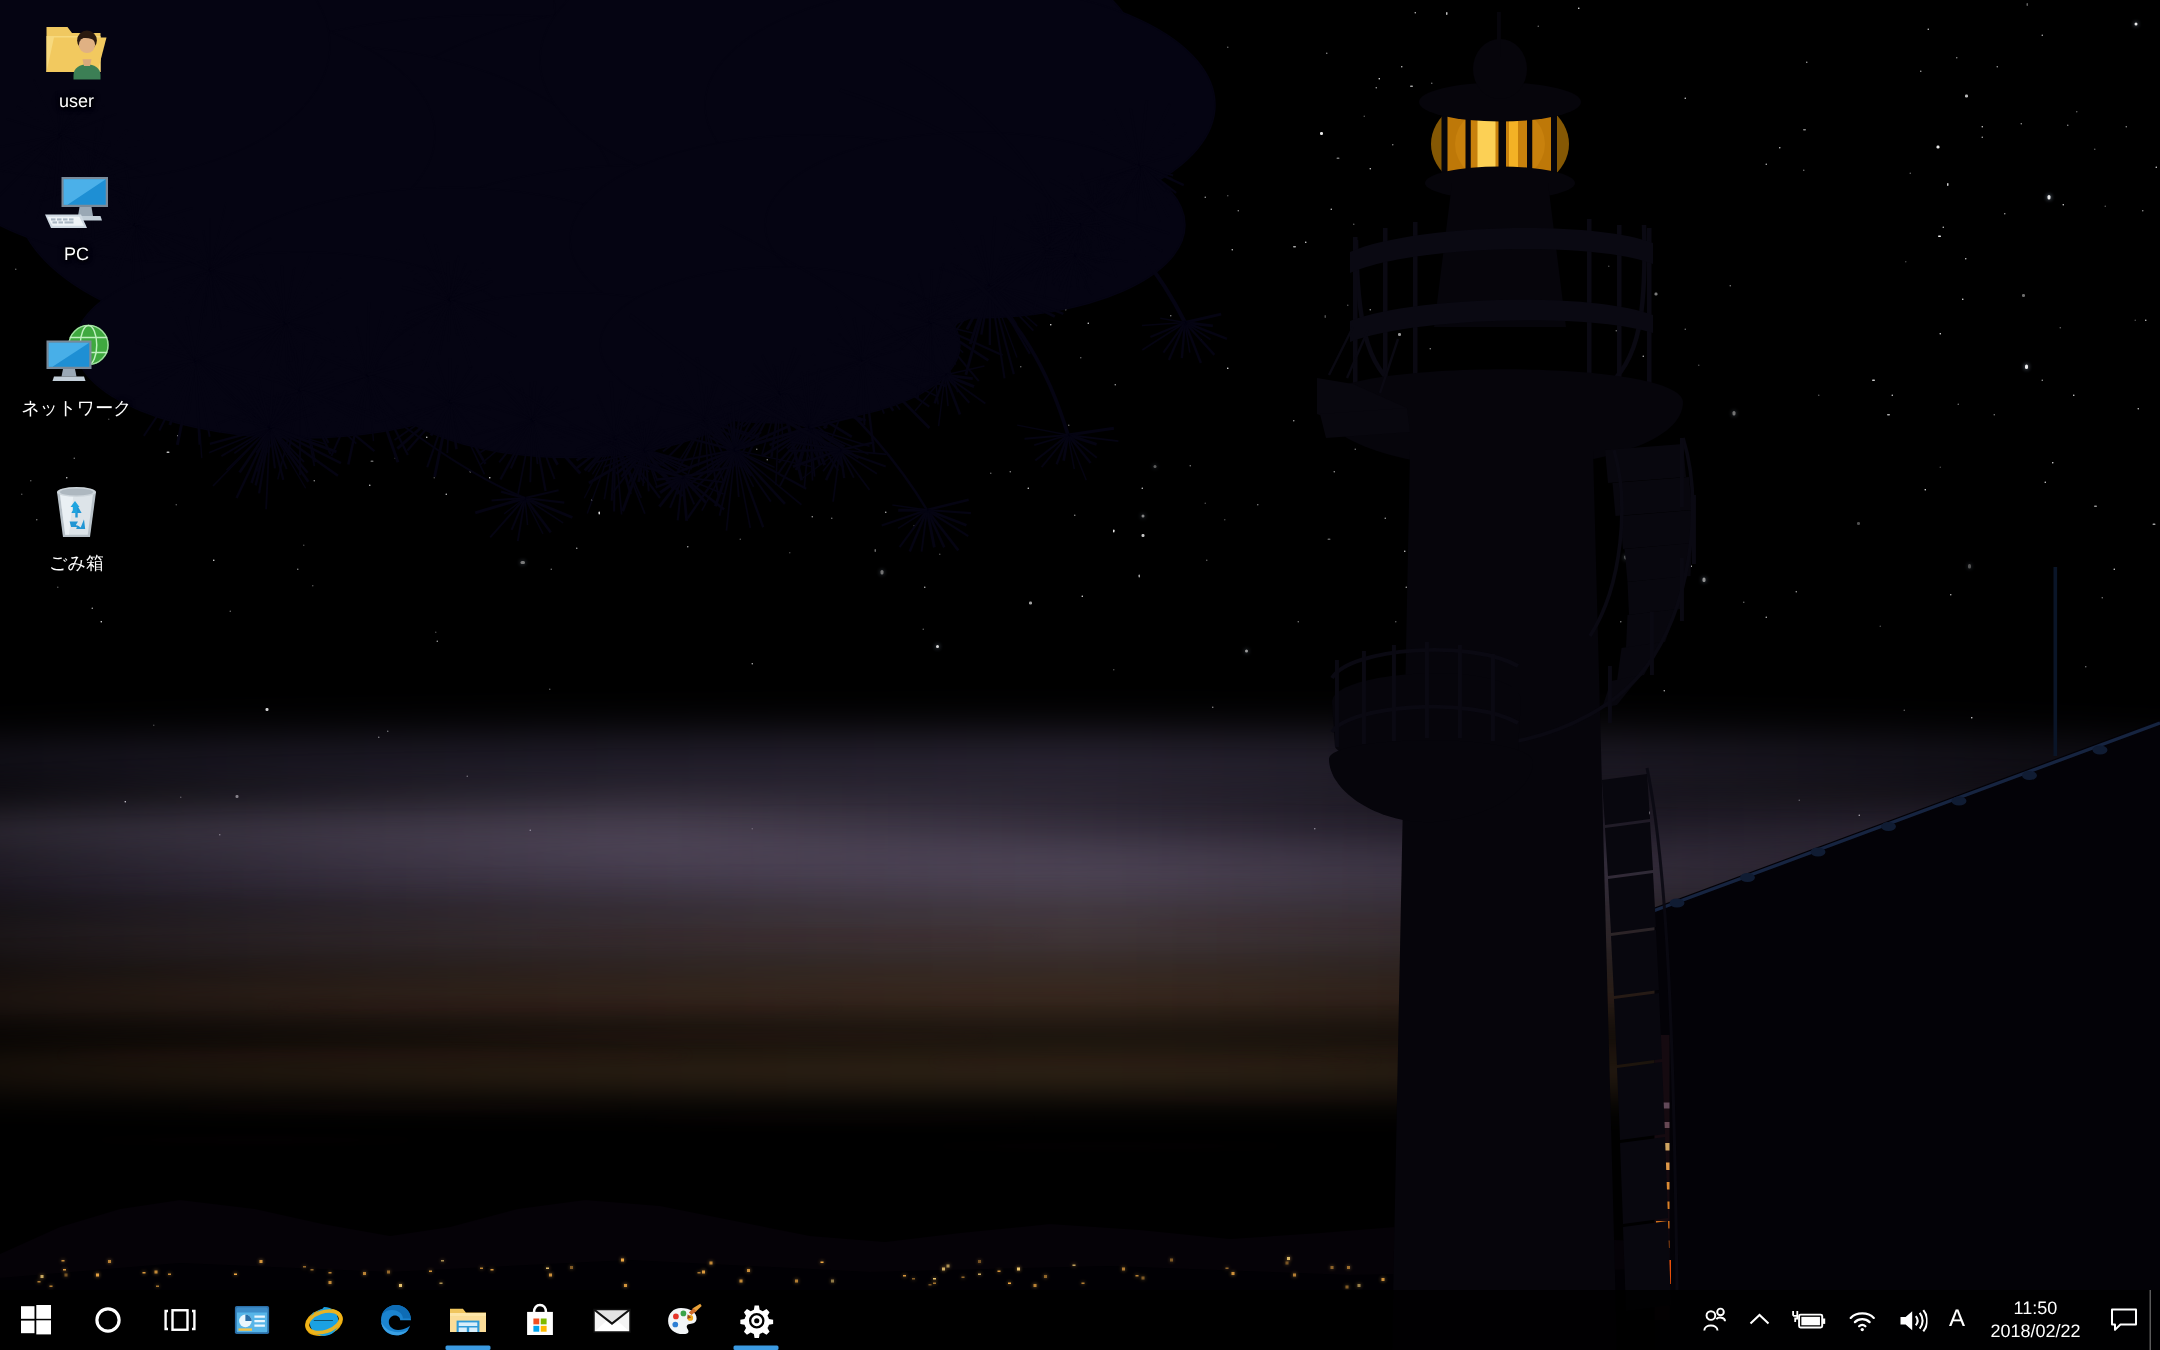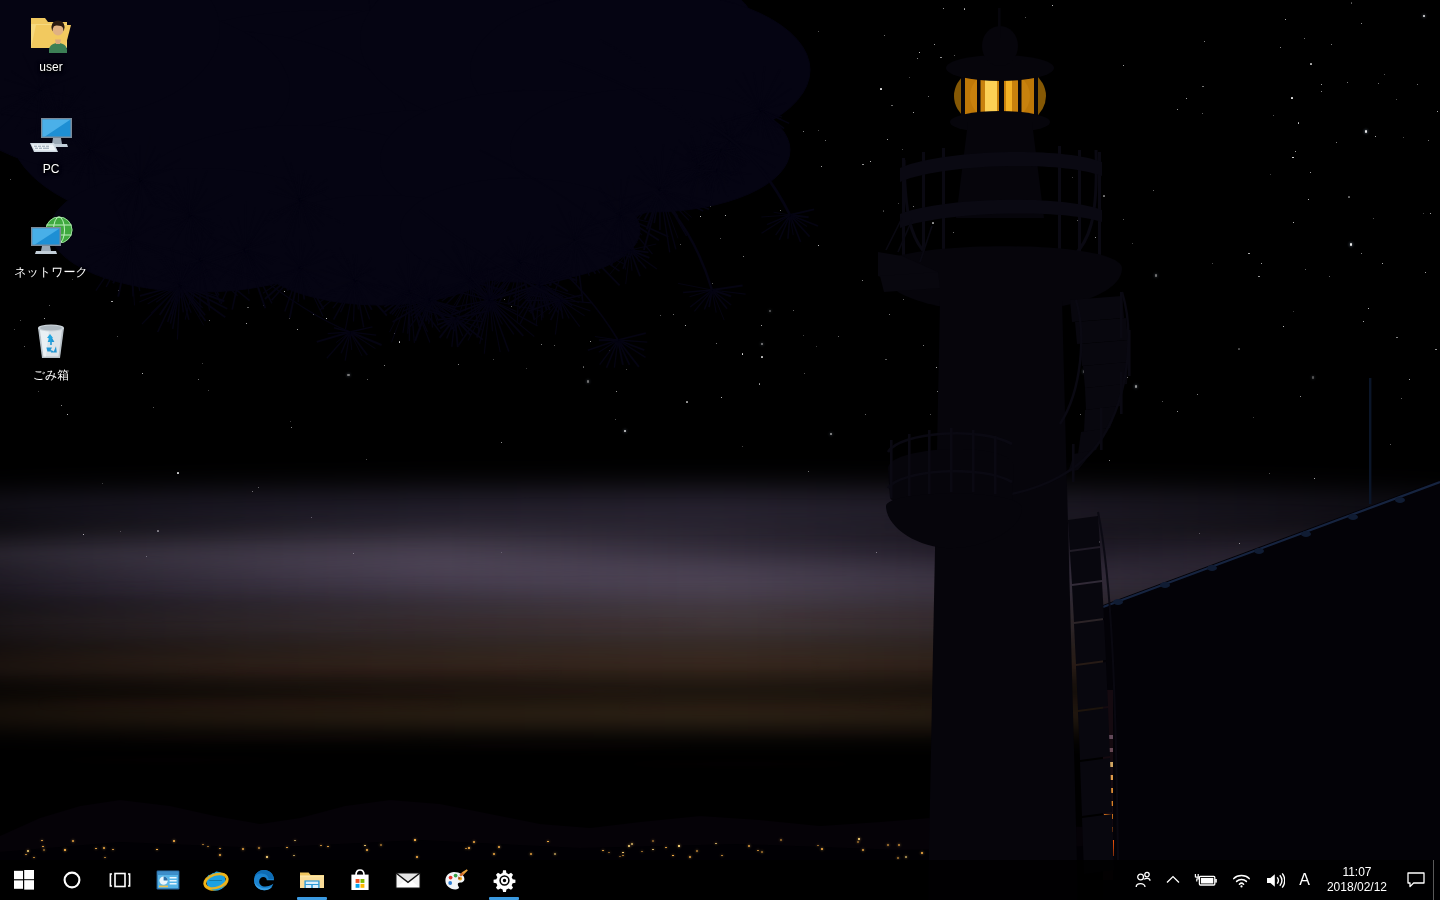--- a/index.html
+++ b/index.html
@@ -1942,22 +1942,22 @@
           <path d="M14.8,3.2 C17.4,6.4 17.4,10.6 14.8,13.8" fill="none" stroke="#fff" stroke-width="1.4"></path>
           <path d="M17.2,1.4 C20.6,5.6 20.6,11.4 17.2,15.6" fill="none" stroke="#fff" stroke-width="1.4"></path>
         </svg>
       </div>
 
       <div class="tray-item" style="font-size:16px;line-height:16px;">
         <span>A</span>
       </div>
 
       <div class="clock">
-        <span>11:07</span>
-        <span>2018/02/12</span>
+        <span>11:50</span>
+        <span>2018/02/22</span>
       </div>
 
       <div class="action-center">
         <svg width="18" height="16" viewBox="0 0 18 16">
           <path d="M1,1 L17,1 L17,11 L6.6,11 L3,14.6 L3,11 L1,11 Z" fill="none" stroke="#fff" stroke-width="1.3" stroke-linejoin="round"></path>
         </svg>
       </div>
 
       <div class="showdesk"></div>
     </div>

